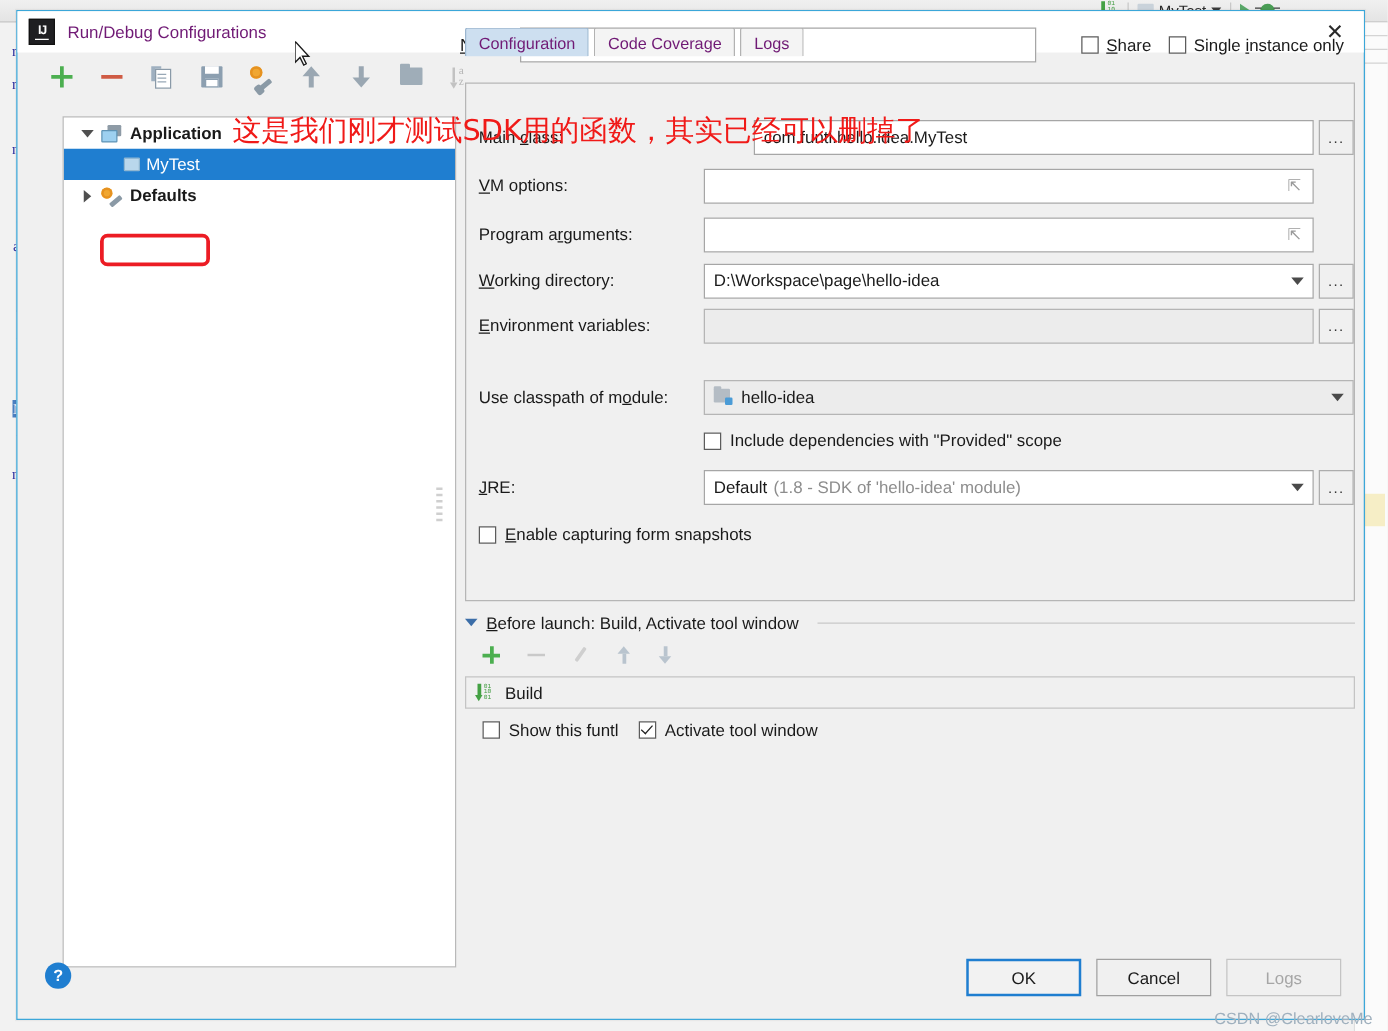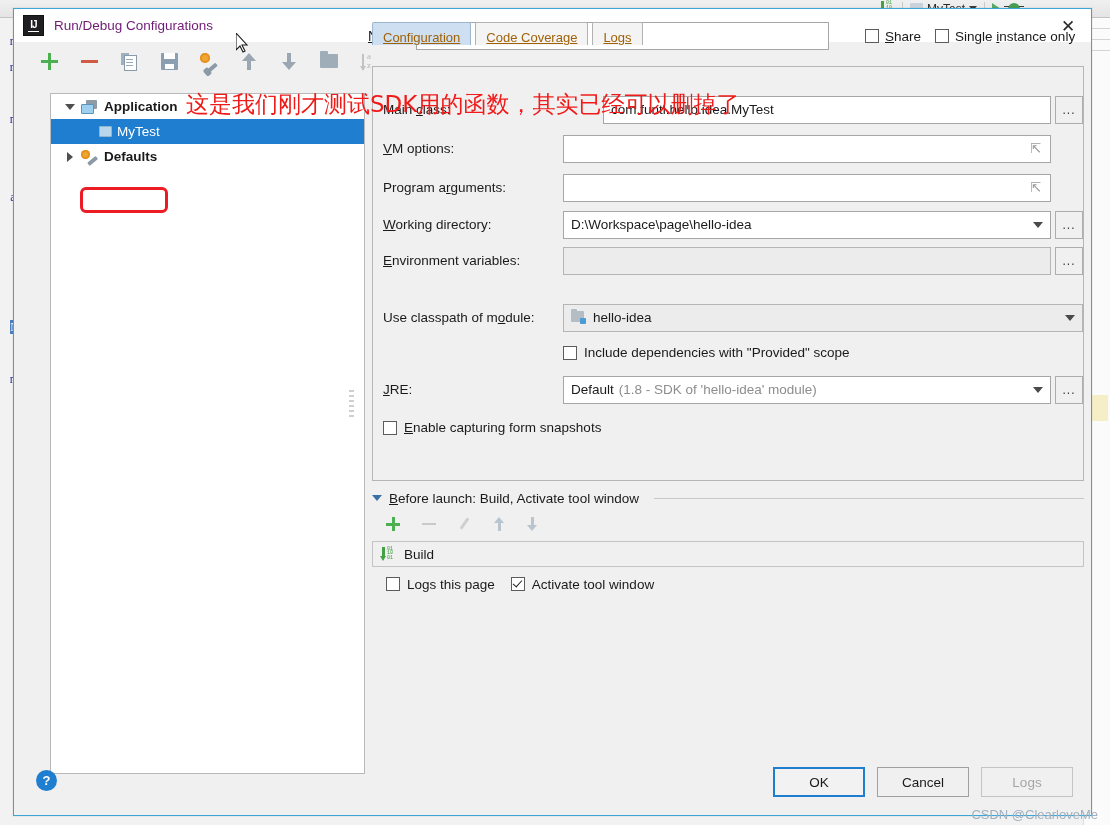--- a/index.html
+++ b/index.html
@@ -141,23 +141,23 @@
   .cbx{width:14px;height:14px;border:1px solid #5c5c5c;background:#fff;box-sizing:border-box;display:inline-block;position:relative;flex:0 0 auto;}
   .cbx.checked:after{
     content:"";position:absolute;left:3.5px;top:0px;width:4px;height:8px;
     border:solid #1f1f1f;border-width:0 1.8px 1.8px 0;transform:rotate(42deg);
   }
   .cb-wrap{display:flex;align-items:center;gap:6px;}
   .u{text-decoration:underline;}
 
   #tabs{display:flex;gap:4px;margin-top:-30px;padding-left:11px;align-items:flex-end;height:24px;}
   .tab{
-    height:22px;padding:0 10px;display:flex;align-items:flex-end;font-size:13px;
+    height:22px;padding:0 10px;display:flex;align-items:center;font-size:13px;
     border:1px solid #b2b2b2;border-bottom:none;background:#f4f4f4;
-    border-radius:2px 2px 0 0;color:#a16207;text-decoration:underline;
+    border-radius:2px 2px 0 0;color:#701a75;
   }
   .tab.active{background:#cddff0;border-color:#9bb6cf;}
 
   #config-panel{
     position:absolute;left:11px;top:-14px;right:1px;height:415px;
     border:1px solid #b6b6b6;background:#f0f0f0;box-sizing:border-box;
   }
   .frow{display:flex;align-items:center;height:29px;margin:0 0 0 0;padding-left:10px;}
   .flabel{width:180px;font-size:13.5px;flex:0 0 auto;}
   .fctl{flex:1;display:flex;align-items:center;}
@@ -561,21 +561,21 @@
           <span class="bin-ico">
             <span class="ar"></span>
               <span class="bits">01<br>10<br>01</span>
           </span>
           <span>Build</span>
         </div>
 
         <div id="bl-foot">
           <label class="inline-cb">
             <span class="cbx"></span>
-            <span>Logs this page</span>
+            <span>Show this funtl</span>
           </label>
           <label class="inline-cb">
             <span class="cbx checked"></span>
             <span>Activate tool window</span>
           </label>
         </div>
       </div>
 
     </div>
   </div>

